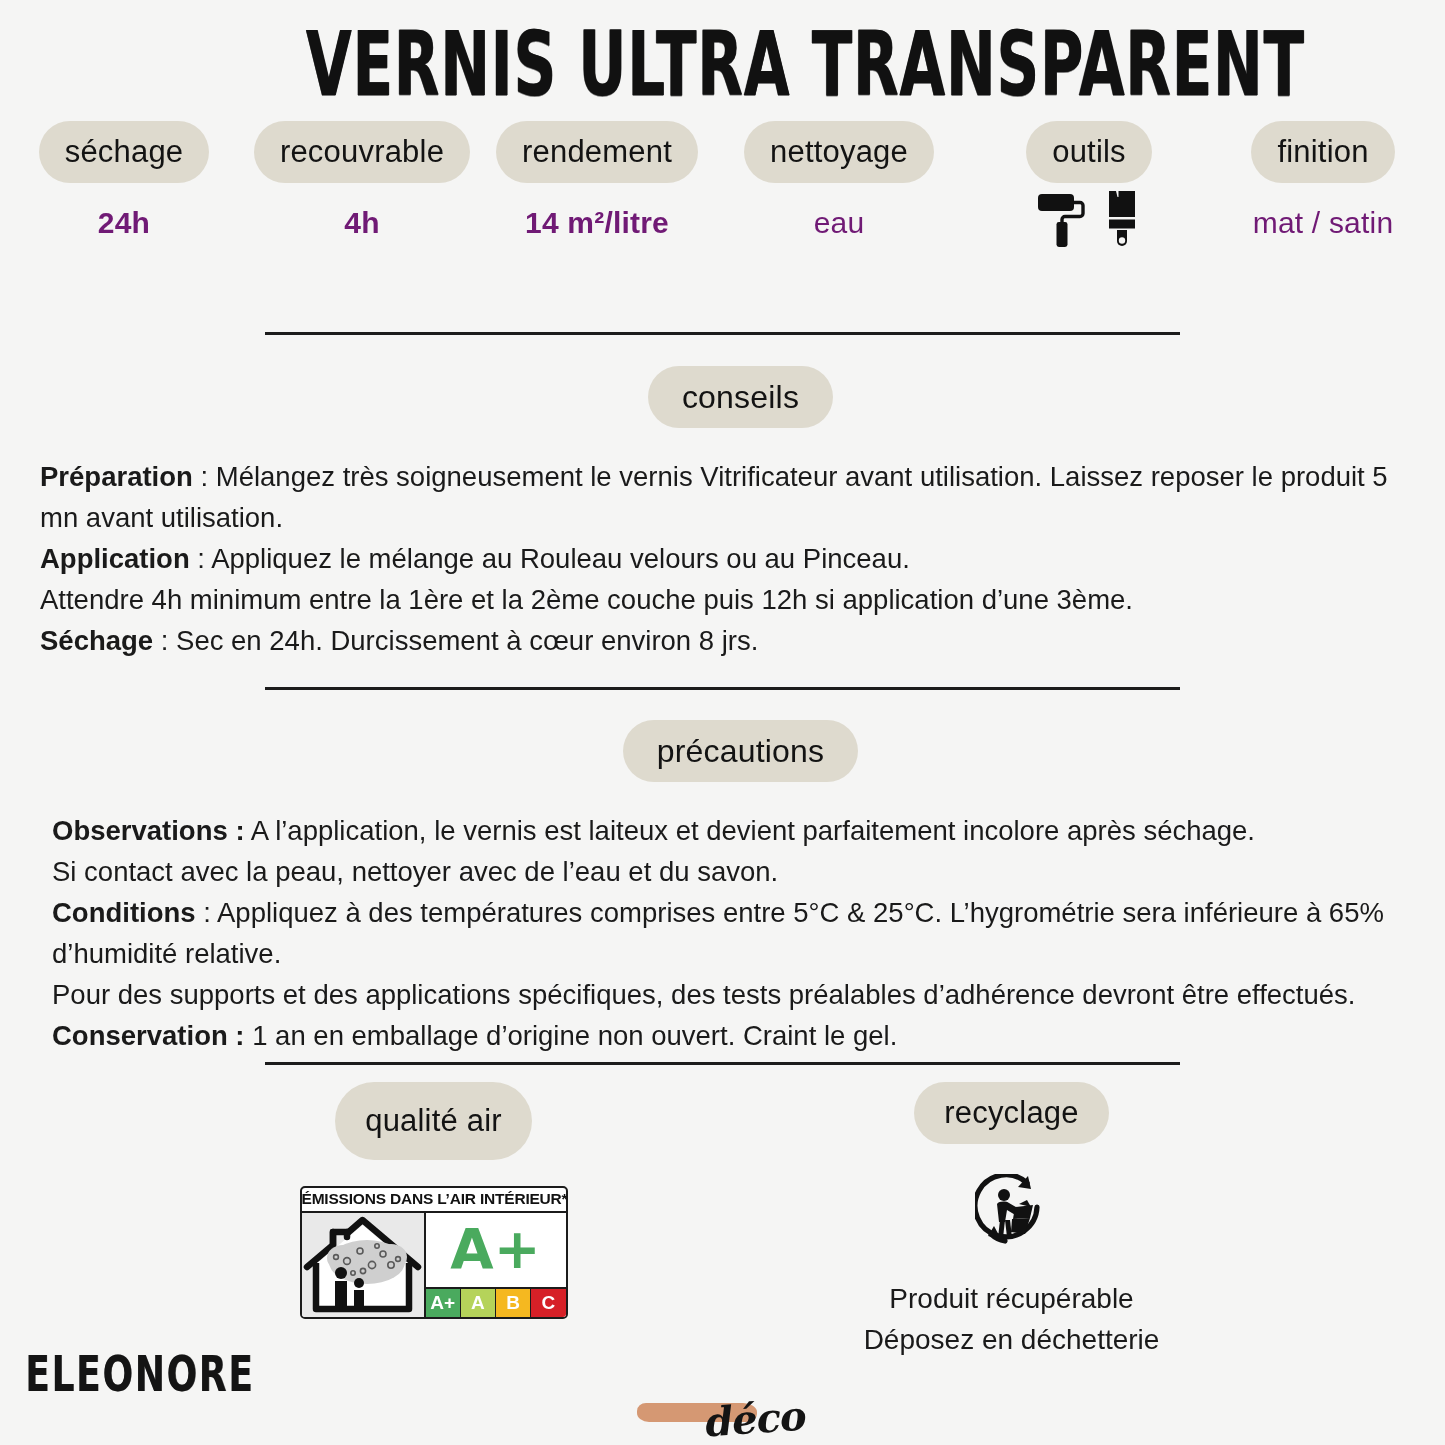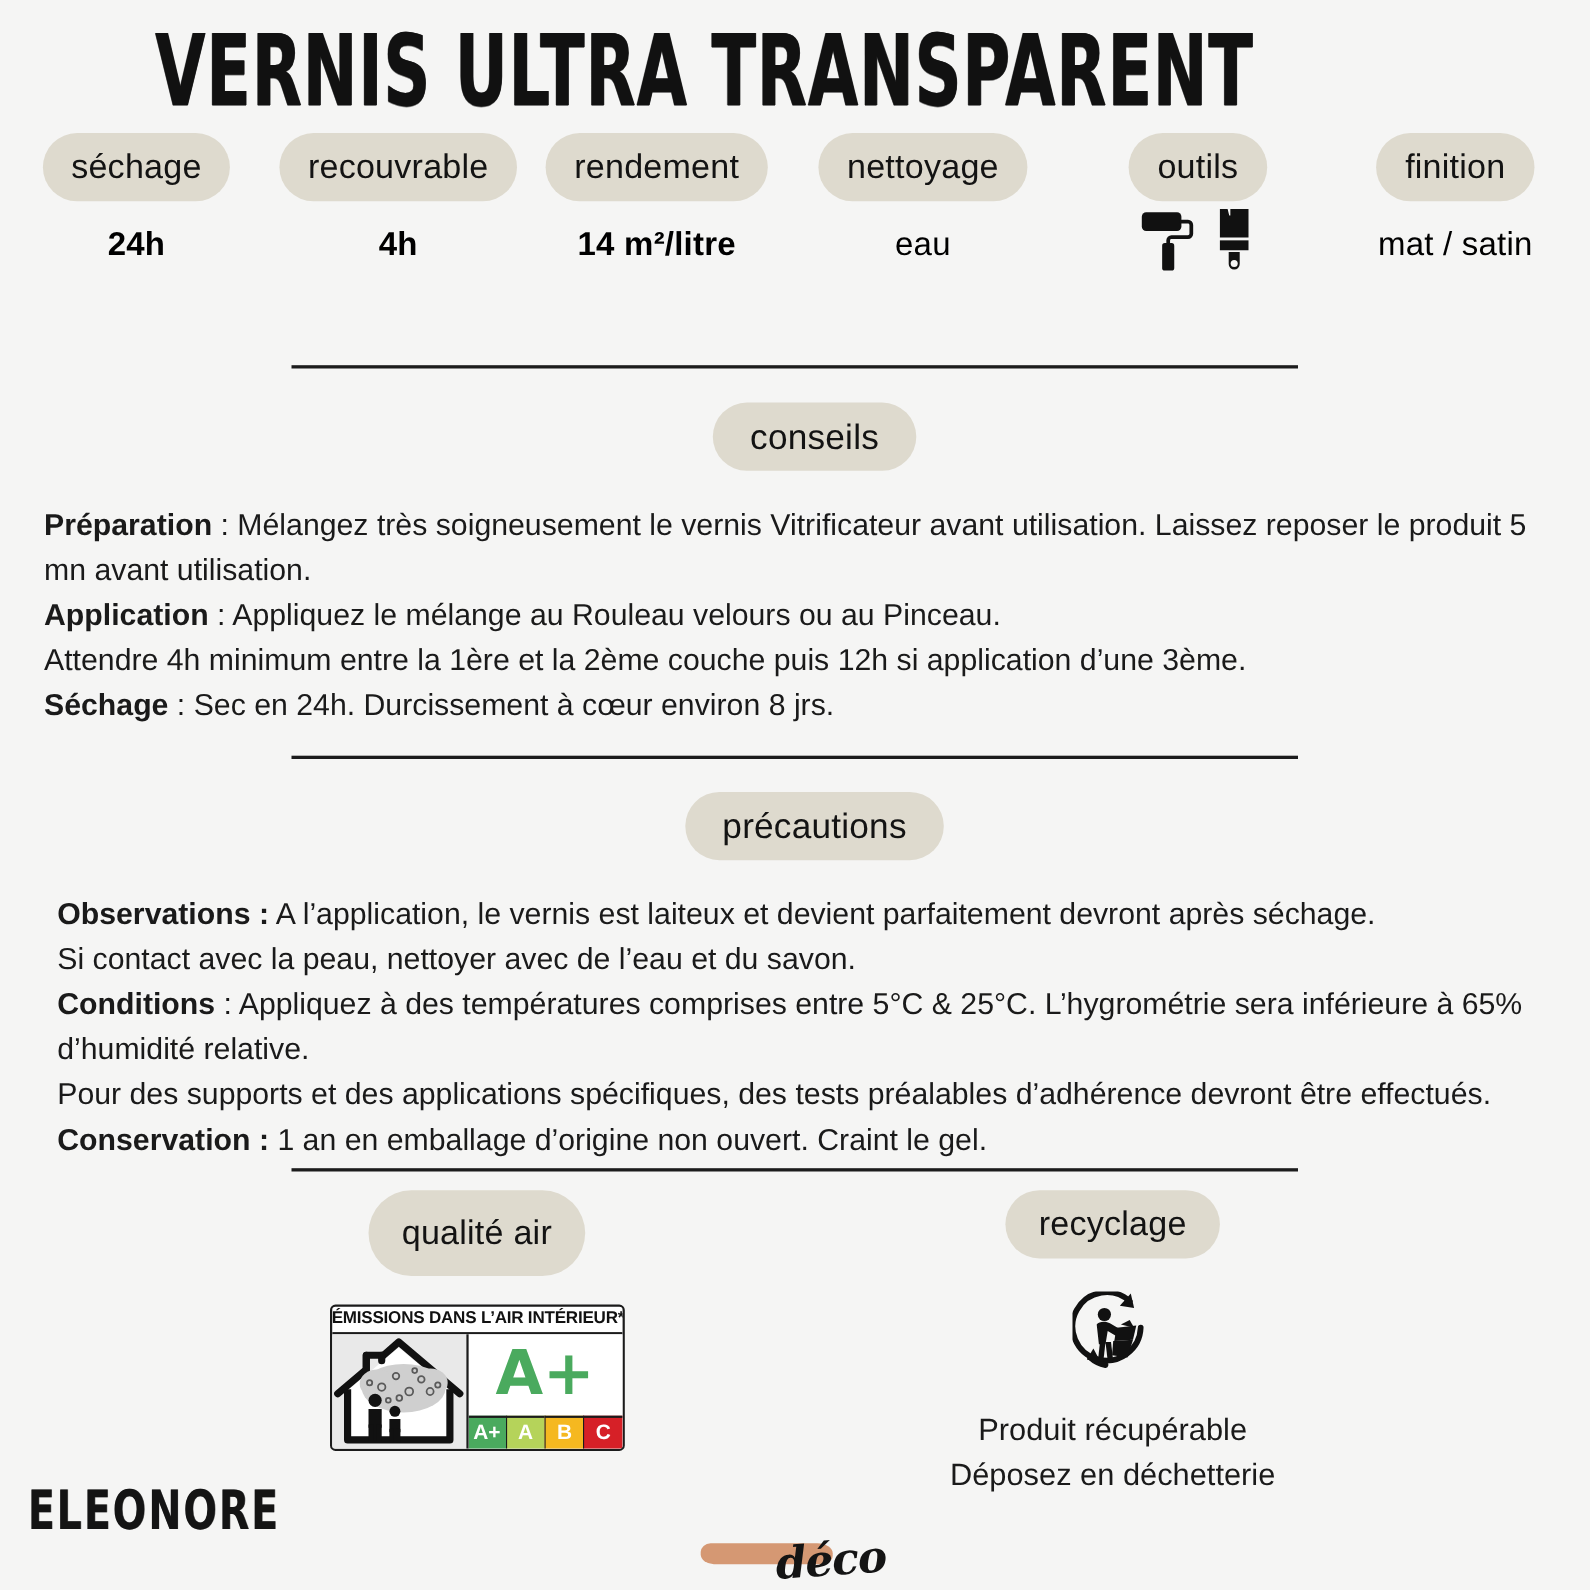--- a/index.html
+++ b/index.html
@@ -11,21 +11,21 @@
     height: 1445px;
     background: #f5f5f4;
     font-family: "Liberation Sans", sans-serif;
     color: #111111;
     overflow: hidden;
     position: relative;
   }
 
   
   .title-wrap {
-    text-align: left;
+    text-align: right;
     padding-top: 14px;
     height: 104px;
     box-sizing: border-box;
   }
   .title {
     display: inline-block;
     font-family: "DejaVu Sans", sans-serif;
     font-weight: bold;
     font-size: 76px;
     line-height: 86px;
@@ -70,21 +70,21 @@
   .spec-pill-line {
     height: 68px;
     display: flex;
     align-items: center;
     justify-content: center;
   }
   .spec-value {
     margin-top: 20px;
     font-size: 30px;
     font-weight: bold;
-    color: #000000;
+    color: #701a75;
     white-space: nowrap;
     letter-spacing: .2px;
   }
   .spec-value.light { font-weight: 400; }
   .tools-icons {
     margin-top: 6px;
     display: flex;
     align-items: flex-end;
     justify-content: center;
     gap: 14px;
@@ -334,21 +334,21 @@
 
 <div class="divider" style="top:687px;"></div>
 
 <div style="position:absolute;top:720px;left:0;width:1445px;">
   <div class="section-pill-row">
     <span class="pill" style="font-size:32px;height:62px;padding:0 34px;">précautions</span>
   </div>
 
   <div class="body-text" style="margin:28px 0 0 52px;width:1350px;">
     <p>
-      <b>Observations :</b><span> </span><span>A l’application, le vernis est laiteux et devient parfaitement devront après séchage.</span>
+      <b>Observations :</b><span> </span><span>A l’application, le vernis est laiteux et devient parfaitement incolore après séchage.</span>
     </p>
     <p>
       <span>Si contact avec la peau, nettoyer avec de l’eau et du savon.</span>
     </p>
     <p>
       <b>Conditions</b><span> : </span><span>Appliquez à des températures comprises entre 5°C &amp; 25°C. L’hygrométrie sera inférieure à 65% d’humidité relative.</span>
     </p>
     <p>
       <span>Pour des supports et des applications spécifiques, des tests préalables d’adhérence devront être effectués.</span>
     </p>

